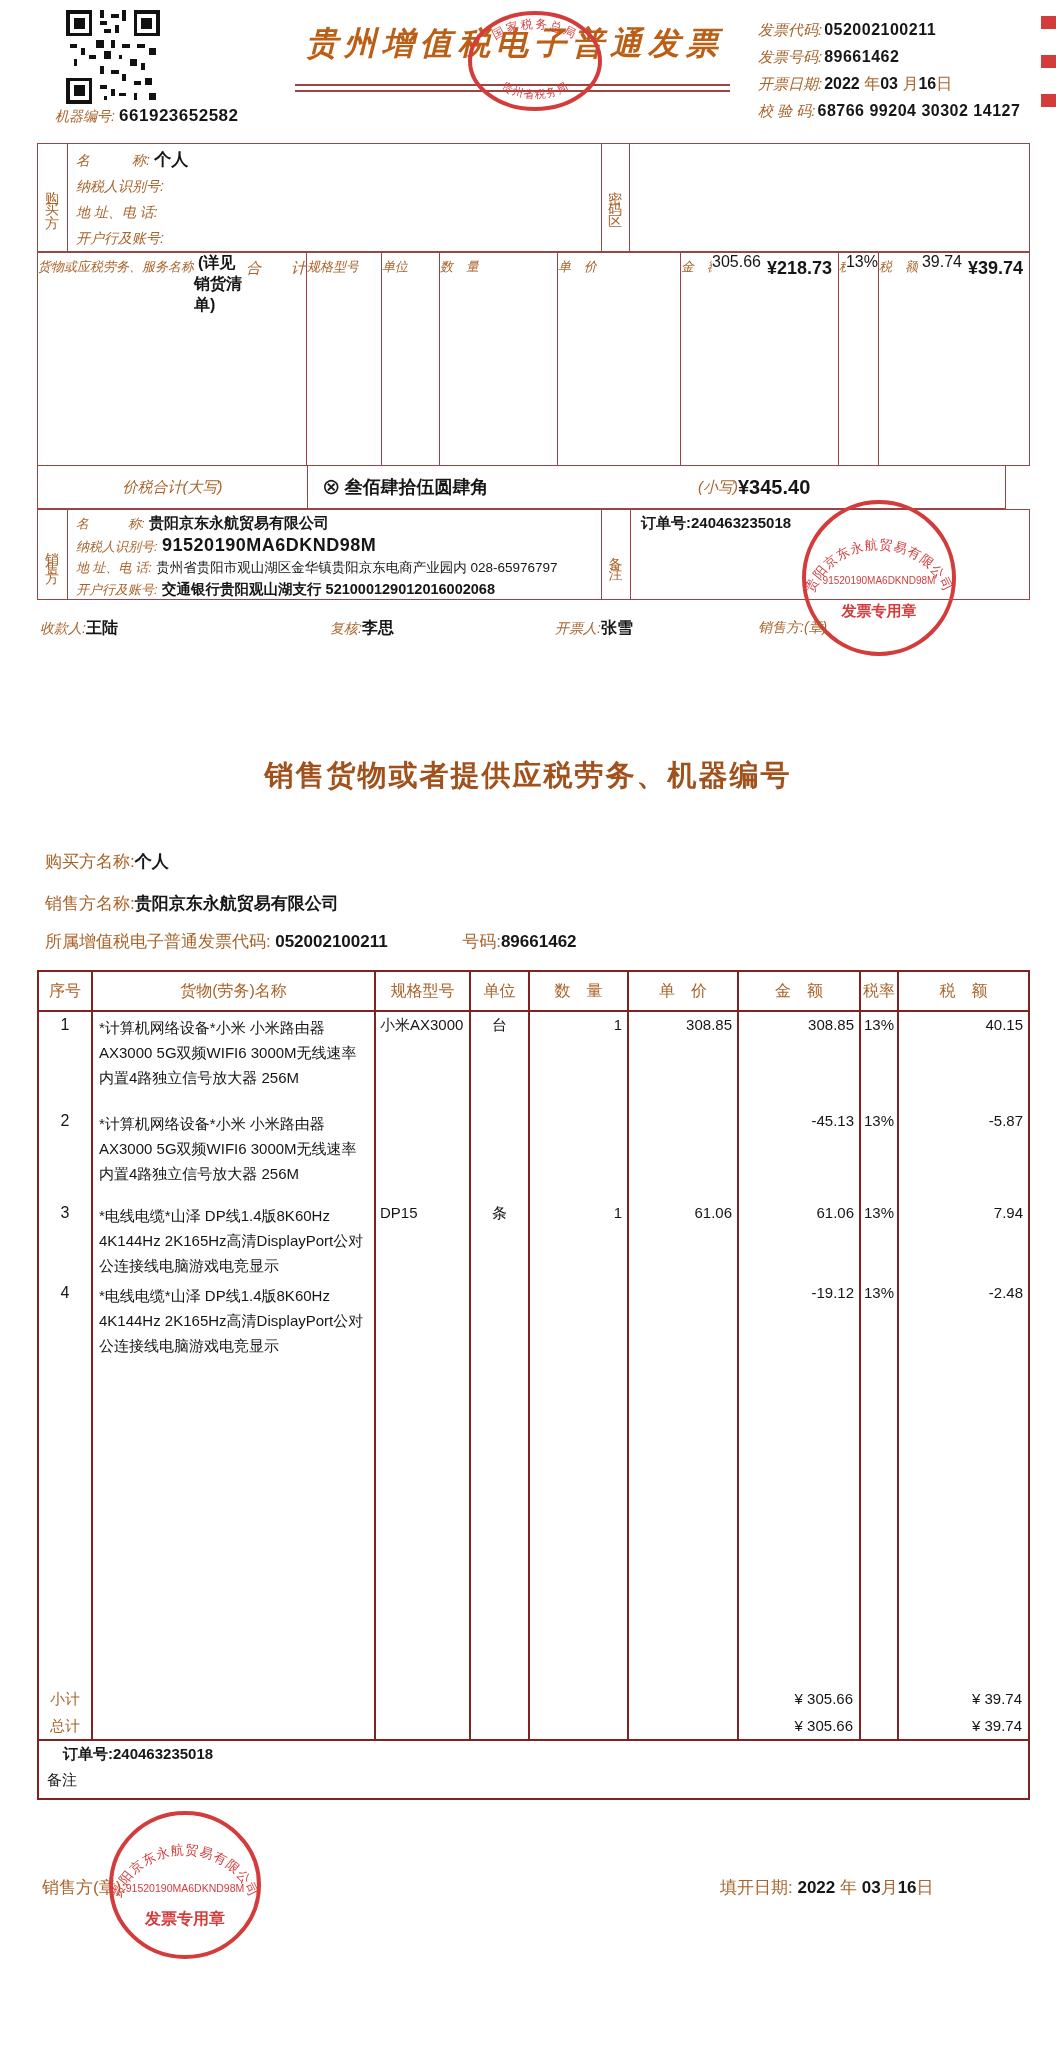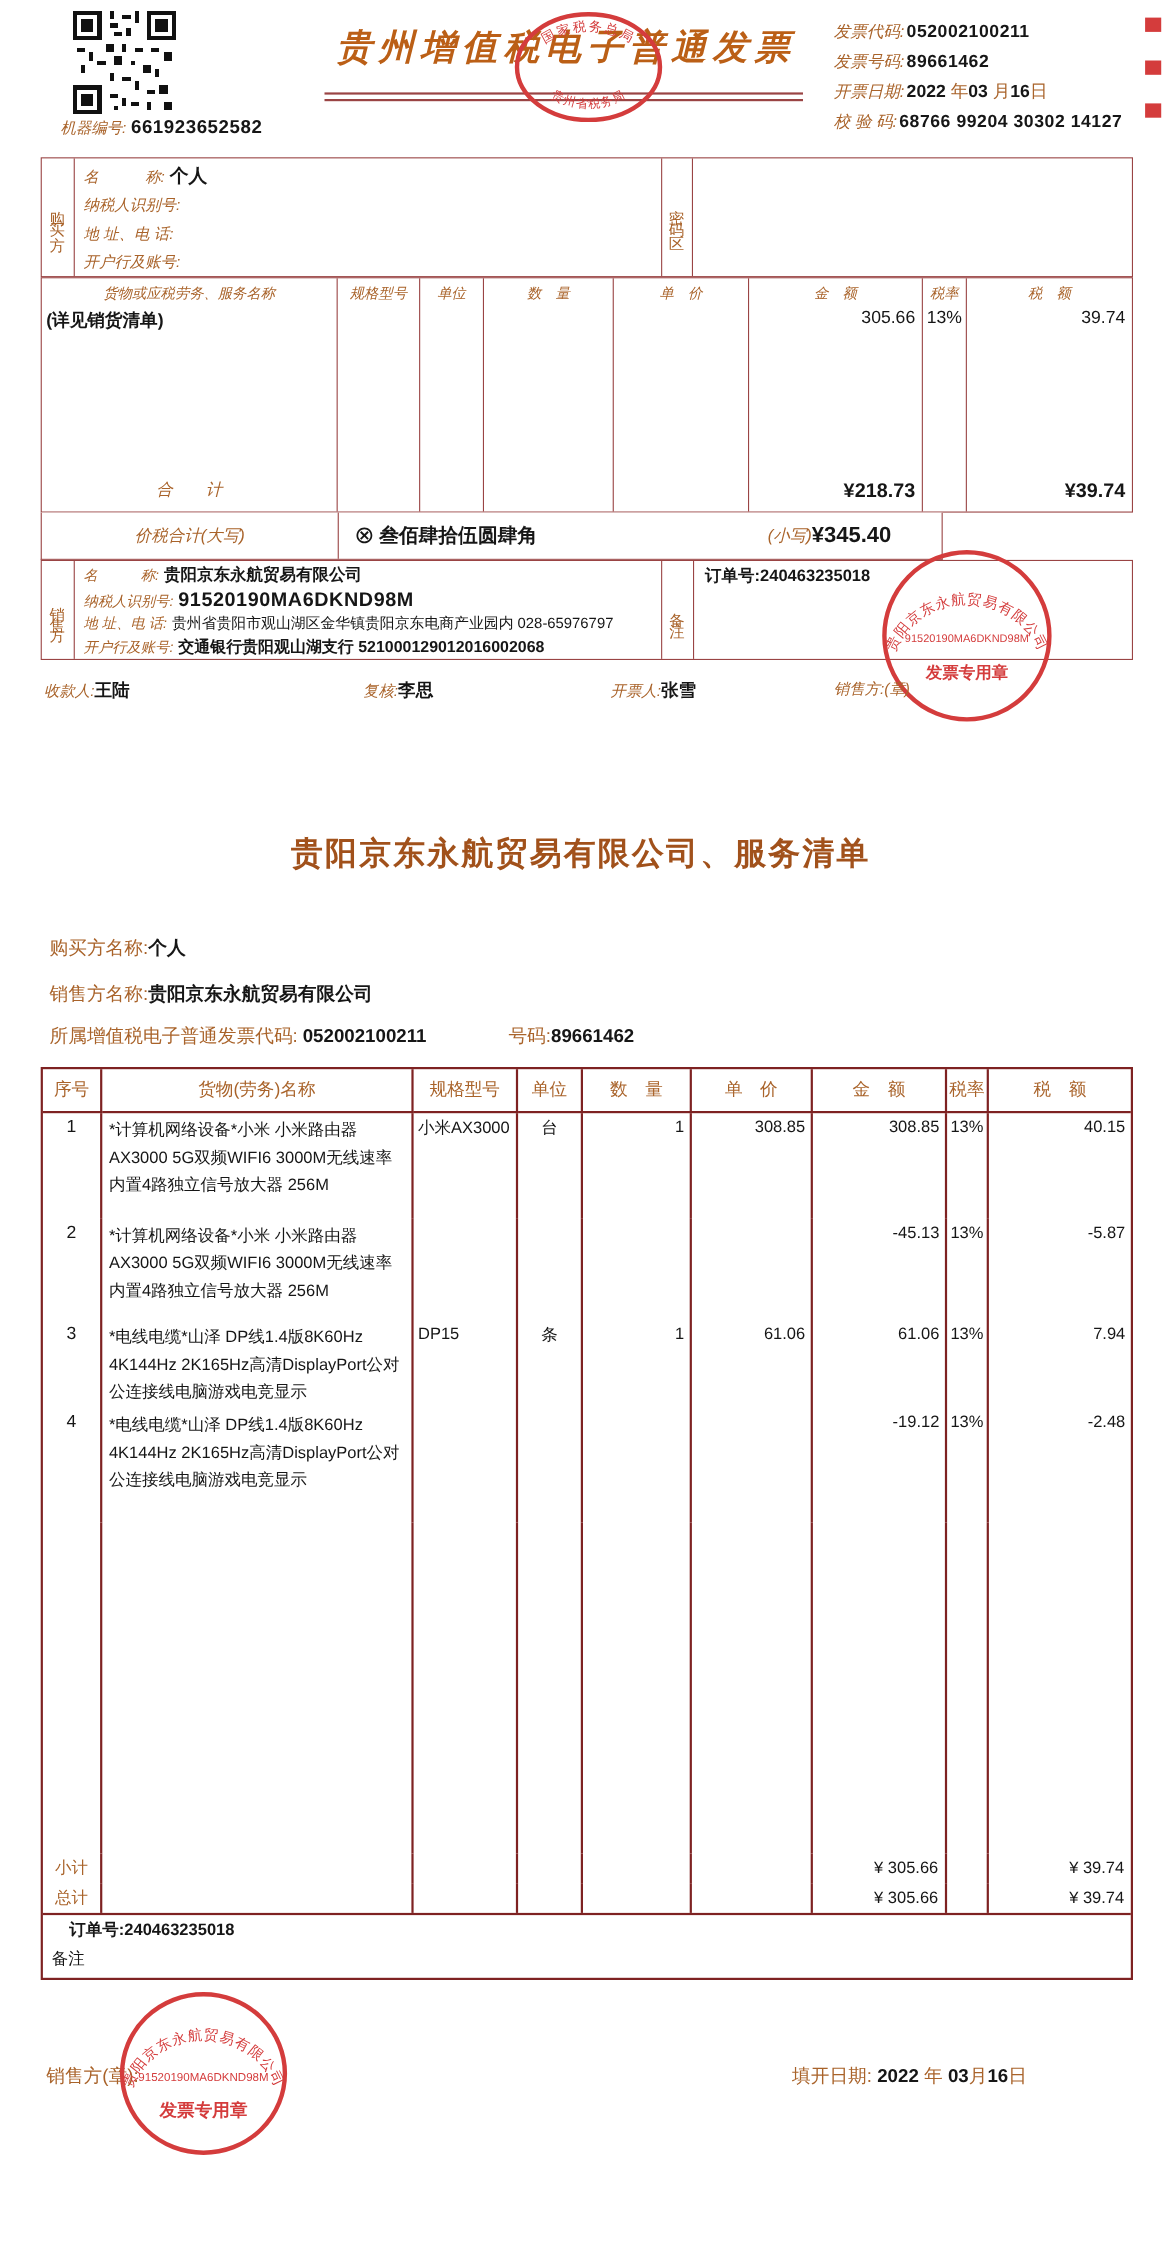--- a/index.html
+++ b/index.html
@@ -49,31 +49,31 @@
   .pwline{font-size:19px;line-height:25px;letter-spacing:1px;font-weight:500;white-space:nowrap;}
   
   .buyer{top:143px;height:109px;}
   .buyer .vside{width:30px;letter-spacing:12px;padding:6px 0;}
   .buyer .fields{width:533px;}
   .buyer .frow{height:26px;line-height:26px;}
   .buyer .fval{font-size:17px;font-weight:600;}
   .pwlabel{width:29px !important;letter-spacing:14px;border-left:1px solid var(--maroon);}
   
   .itable{position:absolute;left:37px;top:252px;width:993px;height:214px;border:1px solid var(--maroon);box-sizing:border-box;display:flex;background:#fff;}
-  .icol{box-sizing:border-box;border-right:1px solid var(--maroon);display:flex;flex-direction:column;}
+  .icol{box-sizing:border-box;border-right:1px solid var(--maroon);display:flex;flex-direction:row;}
   .icol.last{border-right:none;flex:1;}
   .ihead{height:28px;line-height:28px;text-align:center;color:var(--brown);font-style:italic;font-size:13px;white-space:nowrap;overflow:hidden;}
   .ibody{flex:1;font-size:16px;}
   .ifoot{height:34px;line-height:30px;font-size:18px;font-weight:600;}
   .tr{text-align:right;padding-right:6px;}
   .tc{text-align:center;}
   .detail{font-weight:700;font-size:16px;padding-left:4px;}
   .ifoot.lab2{color:var(--brown);font-weight:400;font-style:italic;font-size:15px;text-align:center;}
   
-  .gtotal{position:absolute;left:37px;top:466px;width:820px;height:43px;border:1px solid var(--maroon);border-top:none;box-sizing:border-box;display:flex;background:#fff;}
+  .gtotal{position:absolute;left:37px;top:466px;width:969px;height:43px;border:1px solid var(--maroon);border-top:none;box-sizing:border-box;display:flex;background:#fff;}
   .gleft{width:270px;box-sizing:border-box;border-right:1px solid var(--maroon);display:flex;align-items:center;justify-content:center;font-size:15px;}
   .gright{flex:1;position:relative;display:flex;align-items:center;}
   .gsym{font-size:22px;margin:0 4px 0 14px;color:var(--ink);}
   .gwords{font-size:18px;font-weight:600;}
   .gsmall{position:absolute;left:390px;top:0;height:100%;display:flex;align-items:center;}
   .gsmall .lab{font-size:15px;}
   .gval{font-size:20px;font-weight:600;}
   
   .seller{top:509px;height:91px;}
   .seller .vside{width:30px;letter-spacing:9px;padding:4px 0;}
@@ -305,21 +305,21 @@
     <text class="stext" x="81" y="118" font-size="15" font-weight="bold" text-anchor="middle">发票专用章</text>
   </svg>
 
   <div class="ifooter">
     <div class="fitem" style="left:40px"><span class="lab">收款人:</span><span class="fval">王陆</span></div>
     <div class="fitem" style="left:330px"><span class="lab">复核:</span><span class="fval">李思</span></div>
     <div class="fitem" style="left:555px"><span class="lab">开票人:</span><span class="fval">张雪</span></div>
     <div class="fitem" style="left:758px"><span class="lab">销售方:(章)</span></div>
   </div>
 
-  <div class="ltitle">贵阳京东永航贸易有限公司、服务清单</div>
+  <div class="ltitle">销售货物或者提供应税劳务、机器编号</div>
 
   <div class="linfo" style="top:850px">
     <span class="llab">购买方名称:</span><span class="lval">个人</span>
   </div>
   <div class="linfo" style="top:892px">
     <span class="llab">销售方名称:</span><span class="lval">贵阳京东永航贸易有限公司</span>
   </div>
   <div class="linfo l3" style="top:930px;width:985px">
     <span class="llab">所属增值税电子普通发票代码:</span> <span class="lval">052002100211</span>
     <span class="llab ml">号码:</span><span class="lval">89661462</span>

